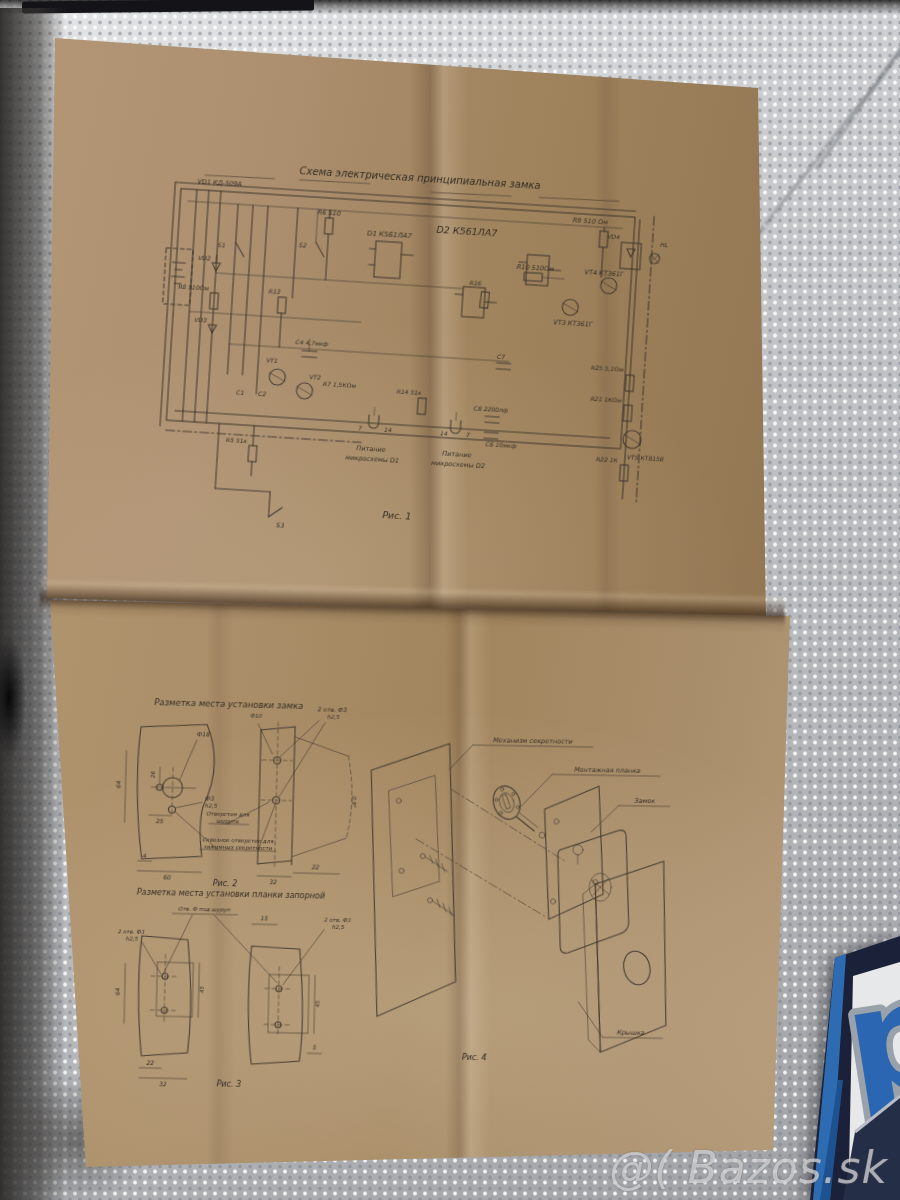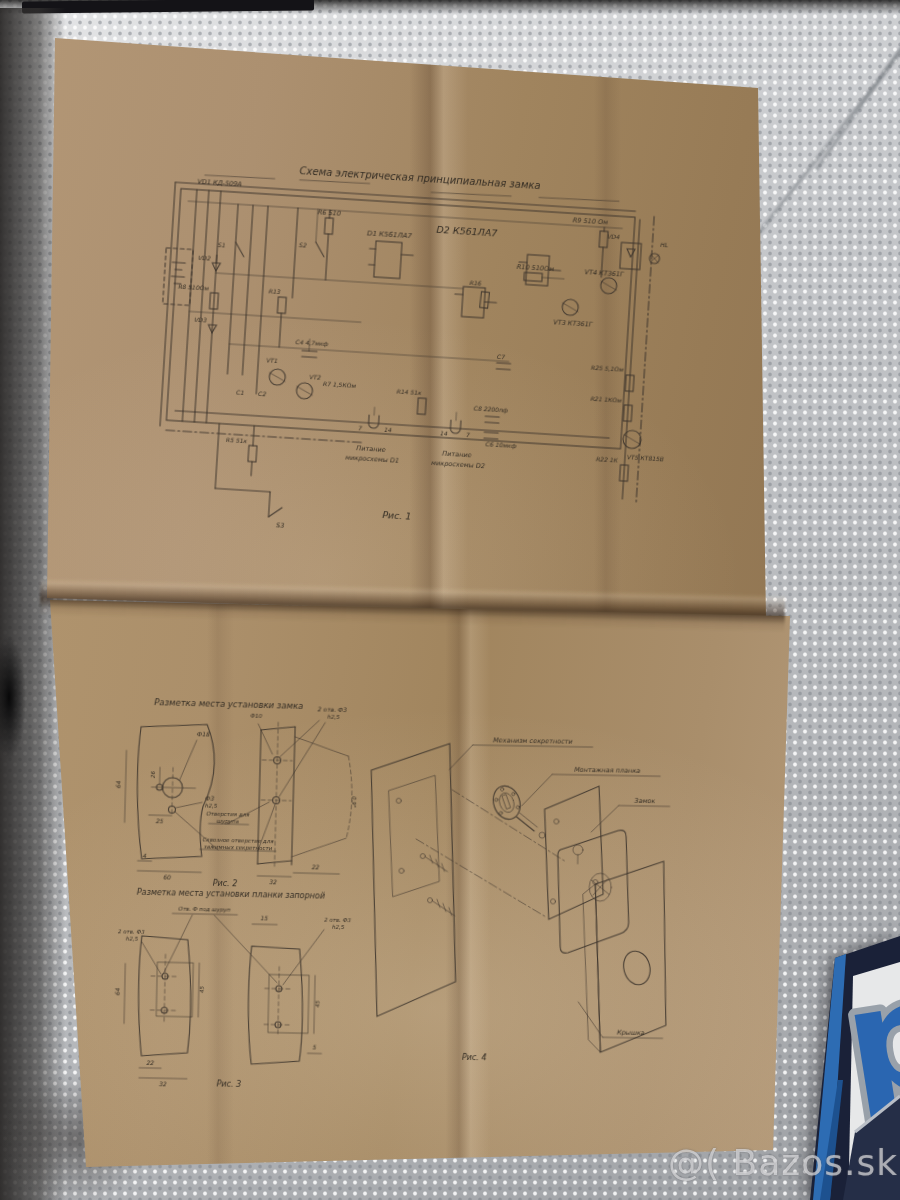--- a/index.html
+++ b/index.html
@@ -43,22 +43,22 @@
   #fig3{left:103px;top:883px;transform:rotate(1.2deg);transform-origin:0 0;}
   #fig4{left:358px;top:728px;transform:rotate(1deg);transform-origin:0 0;}
   .ln{stroke:#3b332b;stroke-width:1.1;fill:none;stroke-linecap:round;stroke-opacity:.88;}
   .ln2{stroke:#3b332b;stroke-width:.7;fill:none;stroke-linecap:round;stroke-opacity:.8;}
   .dd{stroke-dasharray:9 3 2 3;}
   .ds{stroke-dasharray:4 3;}
   .t{font-family:"DejaVu Sans",sans-serif;font-style:italic;fill:#332c23;}
   .s5{font-size:5.5px}.s6{font-size:6px}.s65{font-size:6.5px}.s7{font-size:7px}.s8{font-size:8px}.s85{font-size:8.5px}.s9{font-size:9.5px}.s10{font-size:10px}
   .mid{text-anchor:middle}.end{text-anchor:end}
   #corner{position:absolute;left:805px;top:930px;z-index:8;filter:drop-shadow(-6px 0 8px rgba(28,28,34,.5));}
-  .watermark{position:absolute;right:2px;top:1142px;z-index:9;font-size:36px;letter-spacing:1px;
-    color:rgba(248,248,250,.58);text-shadow:0 0 2px rgba(90,90,96,.65);font-family:"DejaVu Sans",sans-serif;}
+  .watermark{position:absolute;right:12px;top:1142px;z-index:9;font-size:44px;letter-spacing:1px;
+    color:rgba(248,248,250,.58);text-shadow:0 0 2px rgba(90,90,96,.65);font-family:"DejaVu Sans",sans-serif;font-style:italic;}
 </style>
 </head>
 <body>
 
 <div class="scene">
   <div class="towel"></div>
   <div class="towel-crease" style="left:838px;top:-20px;transform:rotate(38deg);"></div>
   <div class="towel-crease" style="left:872px;top:-12px;height:200px;transform:rotate(35deg);"></div>
   <div class="top-shade"></div>
   <div class="dark-strip"></div>

